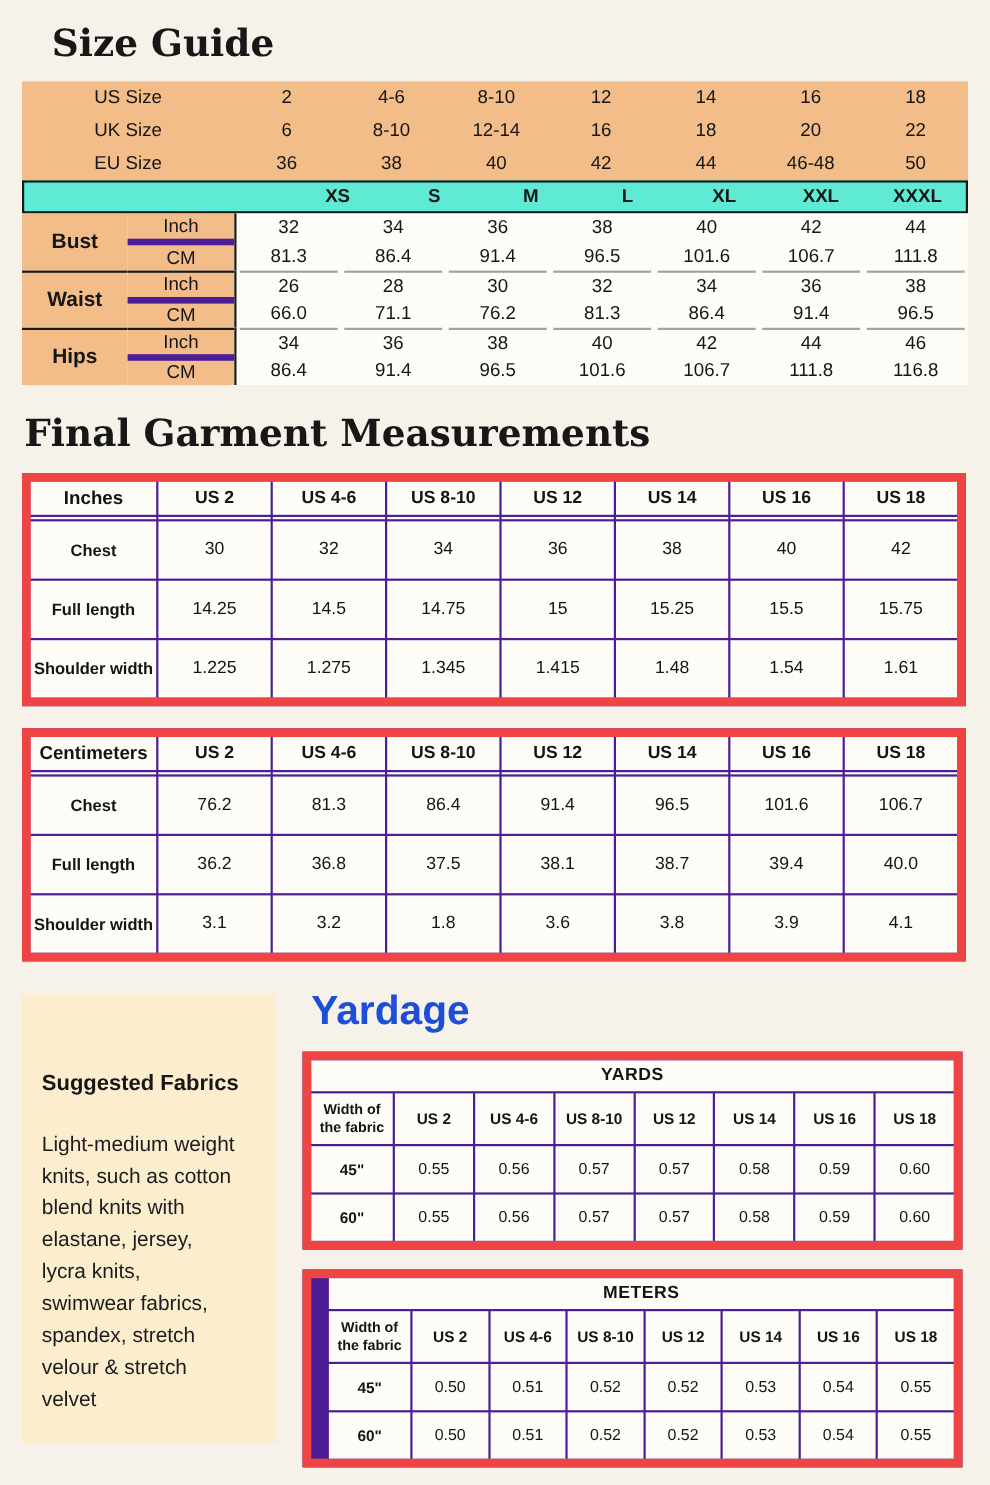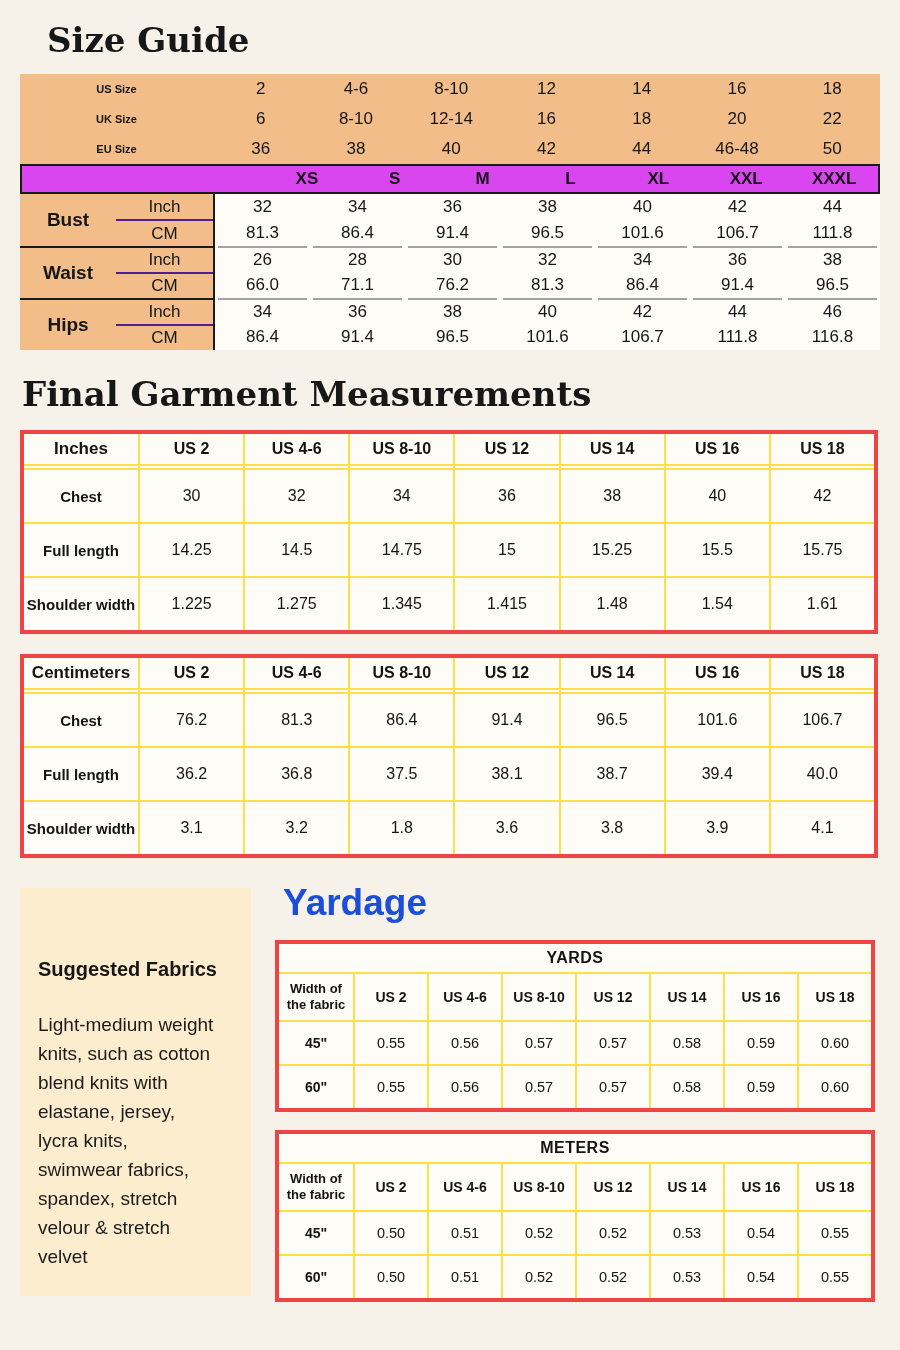--- a/index.html
+++ b/index.html
@@ -27,57 +27,57 @@
     font-weight:bold;
     font-size:37px;
     margin:-6px 0 16px 8px;
     color:#1d4ed8;
   }
 
   
   .sg{width:860px;}
   .sg-orange{background:#f2bd89;}
   .sg-row{display:flex;height:30px;align-items:center;}
-  .sg-rlabel{width:193px;text-align:center;font-weight:bold;font-size:11px;}
+  .sg-rlabel{width:193px;text-align:center;font-weight:normal;font-size:17px;}
   .sg-vals{flex:1;display:flex;align-items:center;}
   .sg-v{flex:1;text-align:center;font-size:17px;}
   .sg-b{font-weight:bold;}
   .sg-letters{
     display:flex;height:26px;align-items:center;
-    border:2px solid #1a1a1a;background:#d946ef;box-sizing:content-box;padding-left:48px;
+    border:2px solid #1a1a1a;background:#5eead4;box-sizing:content-box;padding-left:48px;
   }
   .sg-sec{display:flex;height:52px;}
   .sg-name{
     width:96px;background:#f2bd89;
     display:flex;align-items:center;justify-content:center;
     font-weight:bold;font-size:19px;
   }
   .sg-units{width:97px;background:#f2bd89;display:flex;flex-direction:column;}
   .sg-unit{flex:1;display:flex;align-items:center;justify-content:center;font-size:17px;}
-  .sg-unit.u1{border-bottom:2px solid #4c1d95;}
+  .sg-unit.u1{border-bottom:6px solid #4c1d95;}
   .sg-data{
     flex:1;display:flex;flex-direction:column;
     background:#fdfcf7;border-left:2.5px solid #1a1a1a;
   }
   .sg-drow{flex:1;display:flex;}
   .sg-d{
     flex:1;margin:0 3px;
     display:flex;align-items:center;justify-content:center;
     font-size:17px;
   }
   .sg-sec.divided .sg-name,
   .sg-sec.divided .sg-units{border-top:2px solid #1a1a1a;}
   .sg-sec.divided .sg-drow:first-child .sg-d{border-top:2px solid #a3a3a3;}
 
   
   .gtable{
     display:grid;
-    background:#fde047;          
+    background:#4c1d95;          
     gap:2px;
-    border:4px solid #ef4444;    
+    border:8px solid #ef4444;    
     box-sizing:border-box;
   }
   .contents{display:contents;}
   .c{
     background:#fdfcf7;
     display:flex;align-items:center;justify-content:center;
     font-size:16px;color:#141414;text-align:center;
   }
   .sp{background:#fdfcf7;height:2px;}
 
@@ -98,21 +98,21 @@
   .fab-h{font-weight:bold;font-size:20px;line-height:26px;margin-bottom:28px;}
   .fab-line{font-size:19px;line-height:29px;color:#1c1c1c;}
   .ycol{margin-left:24px;width:600px;}
 
   .ytab{grid-template-columns:74px repeat(7,1fr);width:600px;}
   .ytab .ytitle{grid-column:1/-1;height:28px;font-weight:bold;font-size:16px;letter-spacing:.5px;}
   .ytab .ycorner{font-weight:bold;font-size:13px;line-height:1.25;padding:0 3px;}
   .ytab .yhdr{height:46px;font-weight:bold;font-size:14px;}
   .ytab .yrl{height:42px;font-weight:bold;font-size:14px;}
   .ytab .yval{height:42px;font-size:14.5px;}
-  #meters-table{margin-top:18px;}
+  #meters-table{margin-top:18px;padding-left:16px;}
 </style>
 </head>
 <body>
 
 <div class="page">
 
   <h1 id="size-guide-title" class="serif-h">Size Guide</h1>
 
   <div class="sg">
     <div class="sg-orange">

